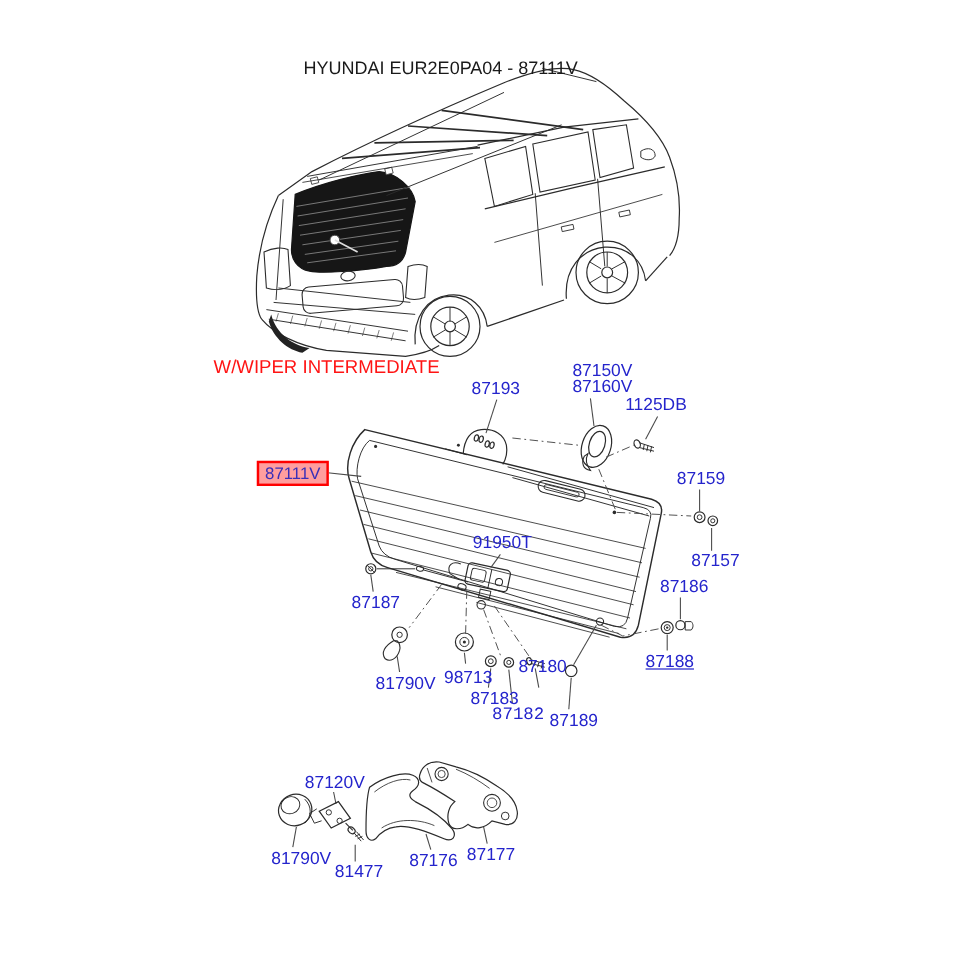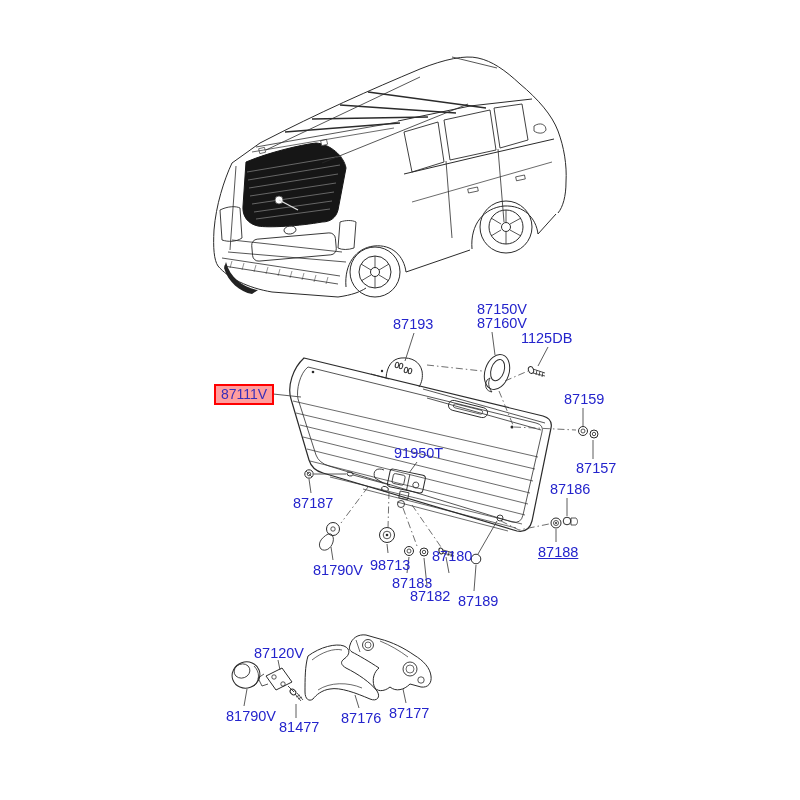--- a/index.html
+++ b/index.html
@@ -263,39 +263,41 @@
       <circle cx="368" cy="645" r="5.5" stroke-width="0.9"></circle>
           <circle cx="368" cy="645" r="3" stroke-width="0.7"></circle>
       <circle cx="410" cy="669" r="7" stroke-width="0.9"></circle>
           <circle cx="410" cy="669" r="4" stroke-width="0.7"></circle>
       <circle cx="421" cy="680" r="3.2" stroke-width="0.8"></circle>
       <path d="M356,640 L360,652 M380,641 C390,645 400,651 408,657" stroke-width="0.7"></path>
     </g>
   </g>
 </svg>
 
-
+  <div class="title">HYUNDAI EUR2E0PA04 - 87111V</div>
+
+  <div class="heading" style="left:178px;top:298px;">W/WIPER INTERMEDIATE</div>
 
   <div class="selected">87111V</div>
 
   <div class="pl" style="left:393px;top:316px;">87193</div>
   <div class="pl" style="left:477px;top:301px;">87150V</div>
   <div class="pl" style="left:477px;top:315px;">87160V</div>
   <div class="pl" style="left:521px;top:330px;">1125DB</div>
   <div class="pl" style="left:564px;top:391px;">87159</div>
   <div class="pl" style="left:576px;top:460px;">87157</div>
   <div class="pl" style="left:550px;top:481px;">87186</div>
   <div class="pl" style="left:538px;top:544px;text-decoration:underline;">87188</div>
   <div class="pl" style="left:394px;top:445px;">91950T</div>
   <div class="pl" style="left:293px;top:495px;">87187</div>
   <div class="pl" style="left:313px;top:562px;">81790V</div>
   <div class="pl" style="left:370px;top:557px;">98713</div>
   <div class="pl" style="left:392px;top:575px;">87183</div>
   <div class="pl" style="left:432px;top:548px;">87180</div>
-  <div class="pl" style="left:410px;top:588px;">87182</div>
+  <div class="pl" style="left:410px;top:588px;font-family:Liberation Mono, monospace;">87182</div>
   <div class="pl" style="left:458px;top:593px;">87189</div>
 
   <div class="pl" style="left:254px;top:645px;">87120V</div>
   <div class="pl" style="left:226px;top:708px;">81790V</div>
   <div class="pl" style="left:279px;top:719px;">81477</div>
   <div class="pl" style="left:341px;top:710px;">87176</div>
   <div class="pl" style="left:389px;top:705px;">87177</div>
 
 </div>
 

